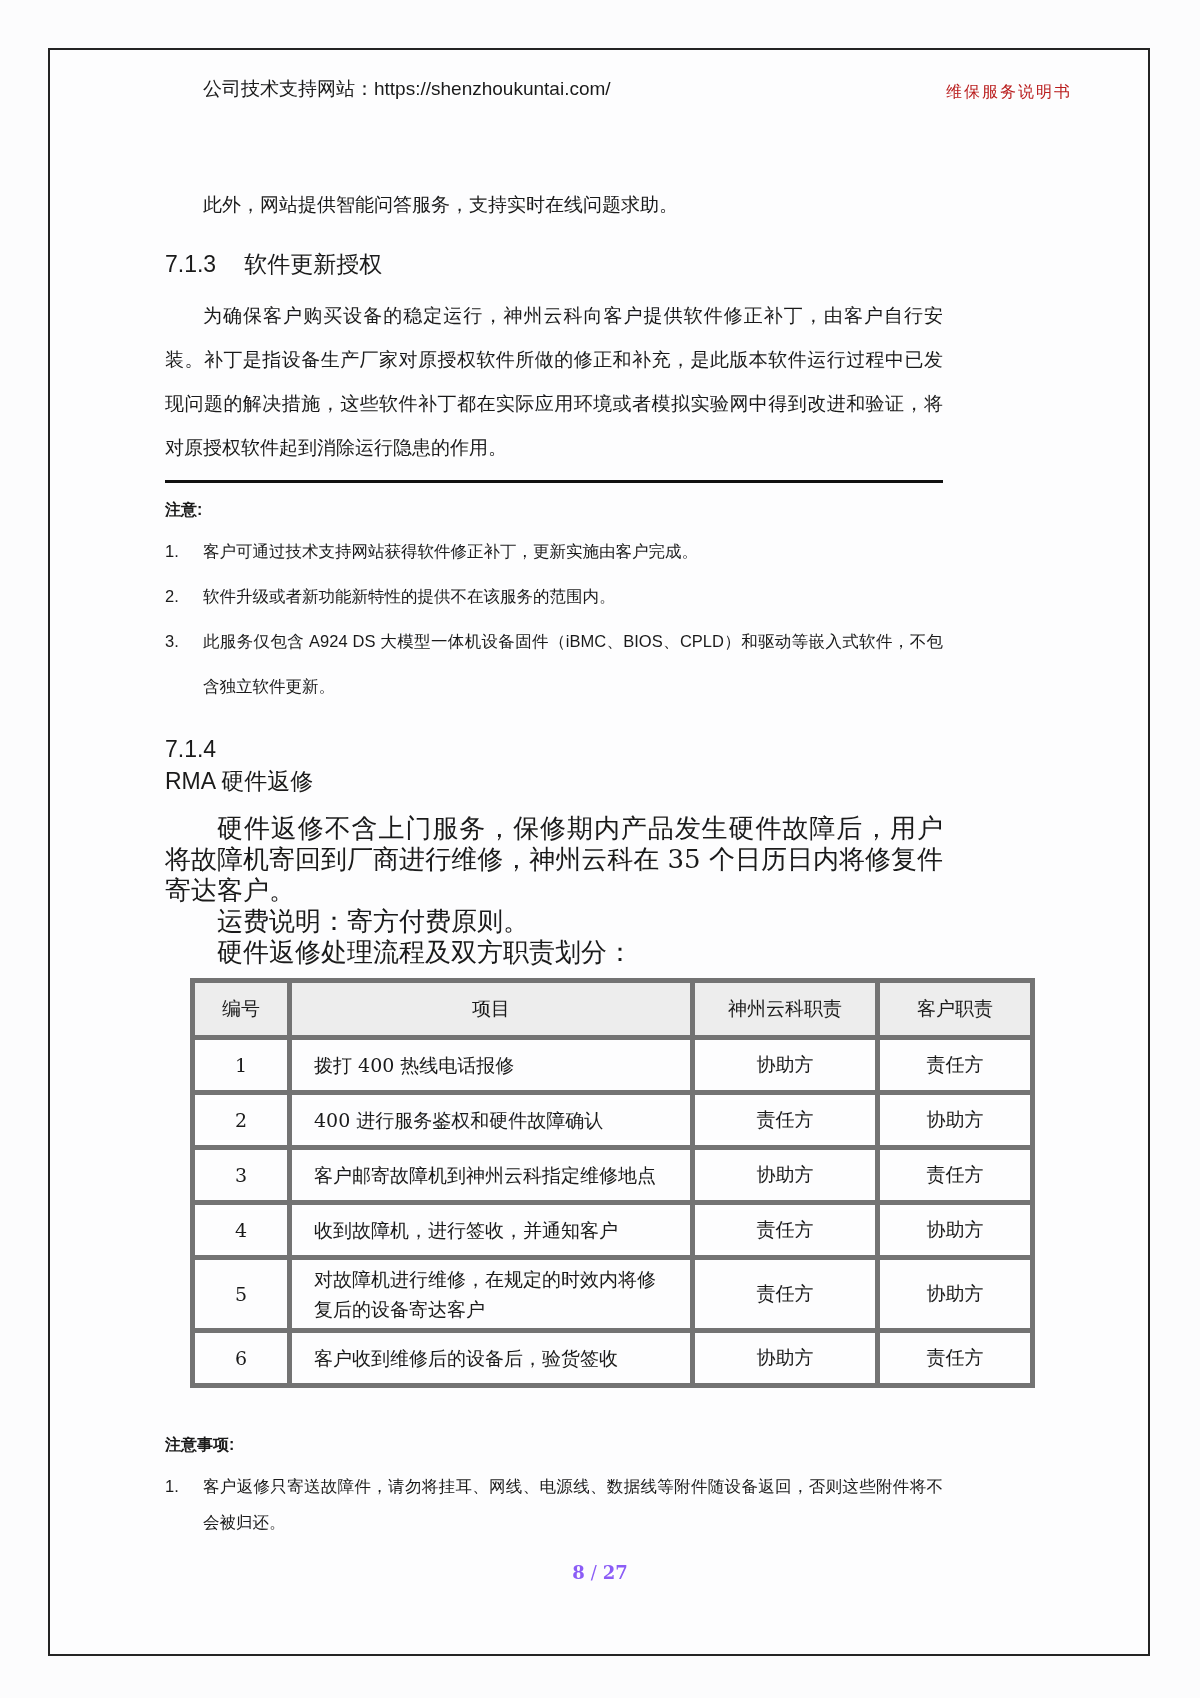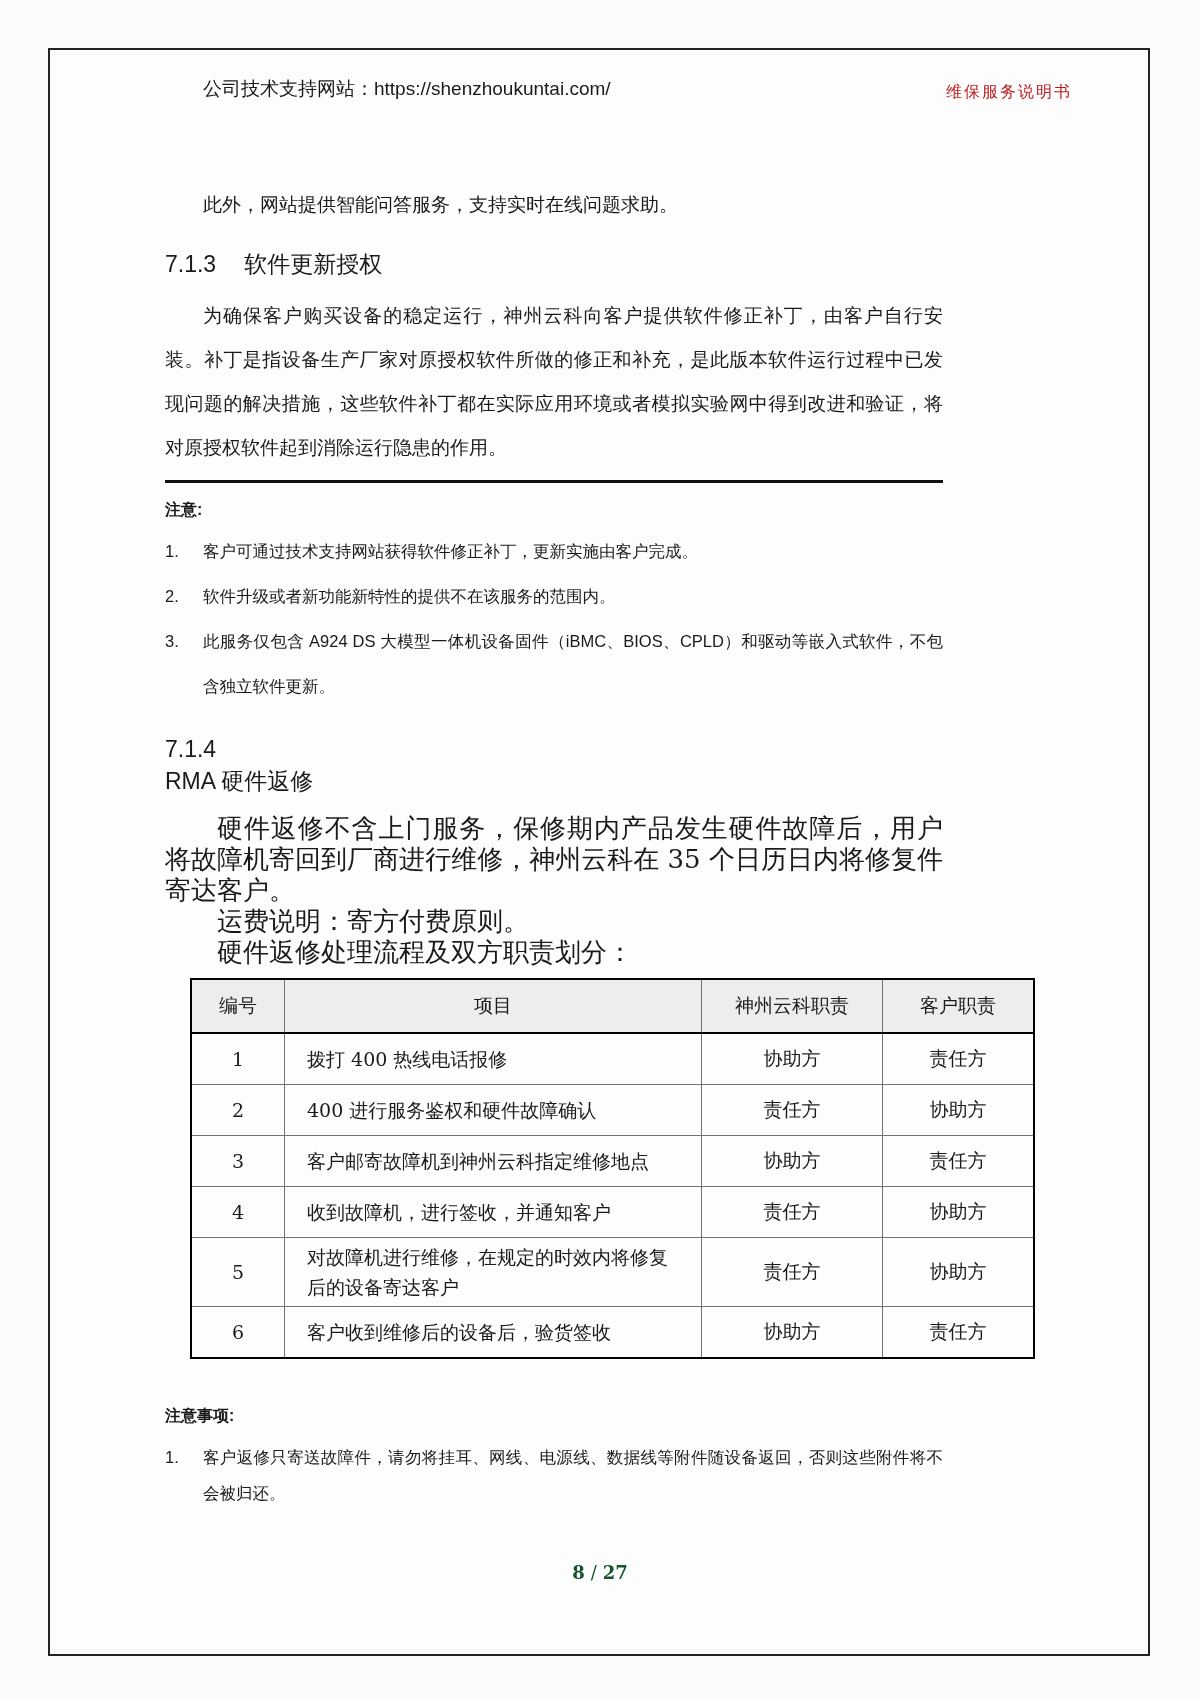--- a/index.html
+++ b/index.html
@@ -52,37 +52,37 @@
     margin:0;font-family:"DejaVu Serif", serif;
     font-size:26px;line-height:31px;text-indent:2em;text-align:justify;
   }
   .serif-para.rma{margin-top:16px;}
   table.rma-table{
     margin:10px 0 0 25px;width:845px;
     border-collapse:collapse;border:2px solid #000;
     font-family:"DejaVu Serif", serif;font-size:19px;
   }
   table.rma-table th, table.rma-table td{
-    border:1px solid #737373;padding:4px 16px;
+    border:5px solid #737373;padding:4px 16px;
   }
   table.rma-table thead th{
     background:#ededed;height:44px;font-weight:400;border-bottom:2px solid #000;
   }
   table.rma-table td{height:42px;text-align:center;}
   table.rma-table td.c-item{text-align:left;padding-left:22px;padding-right:16px;line-height:30px;}
   table.rma-table .c-num{width:60px;text-align:center;}
   table.rma-table .c-role1{width:148px;}
   table.rma-table .c-role2{width:118px;}
   .notice-label.second{margin-top:46px;}
   .note-list.bottom .note-item{line-height:36px;}
   .note-list.bottom{margin-top:12px;}
   .doc-footer{
     position:absolute;top:1562px;left:0;width:100%;
     text-align:center;font-family:"DejaVu Serif", serif;
-    font-size:18px;color:#14532d;
+    font-size:18px;color:#8b5cf6;
   }
   .doc-footer .pg{font-weight:700;}
   .doc-footer .sep{font-weight:400;padding:0 6px;}
 </style>
 </head>
 <body>
 
 <div class="frame"></div>
 
 <div class="doc-header">维保服务说明书</div>

